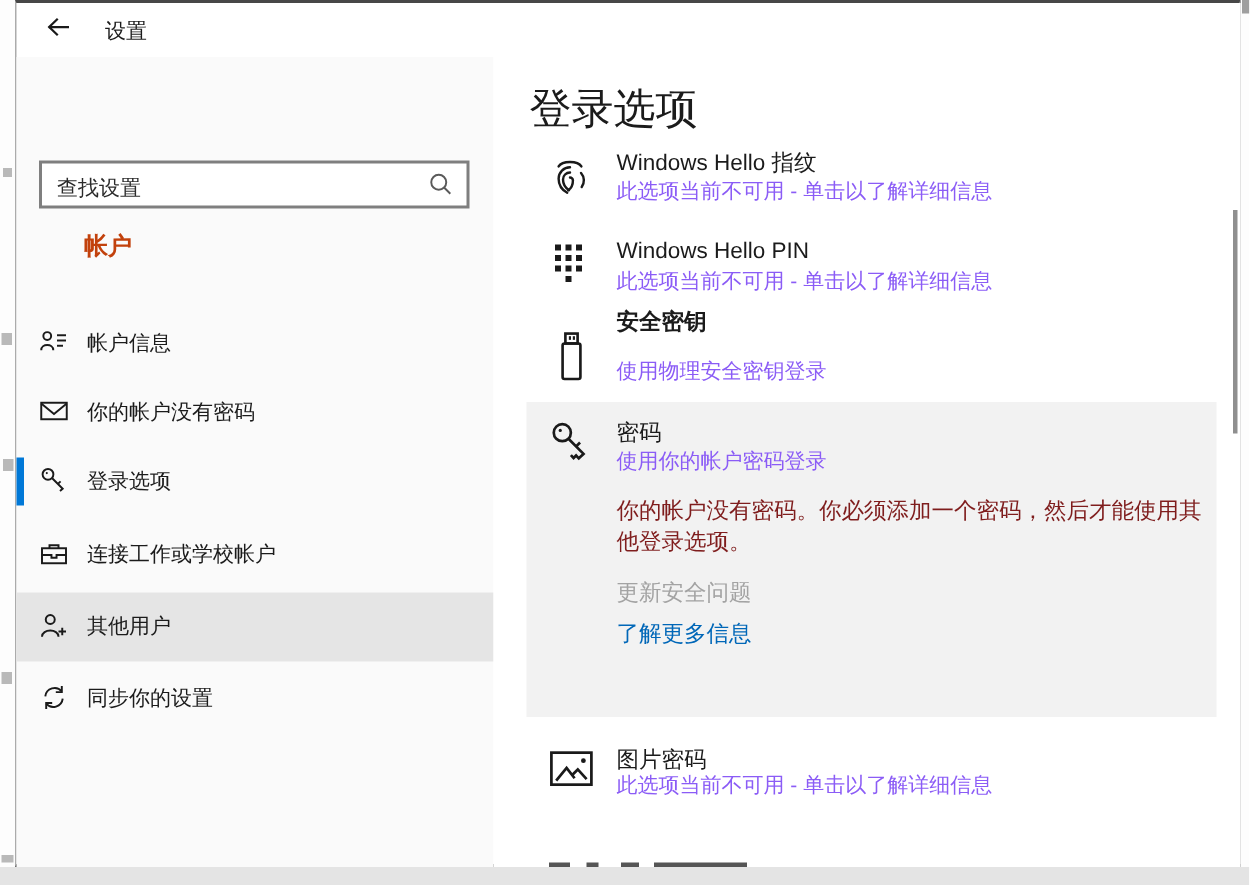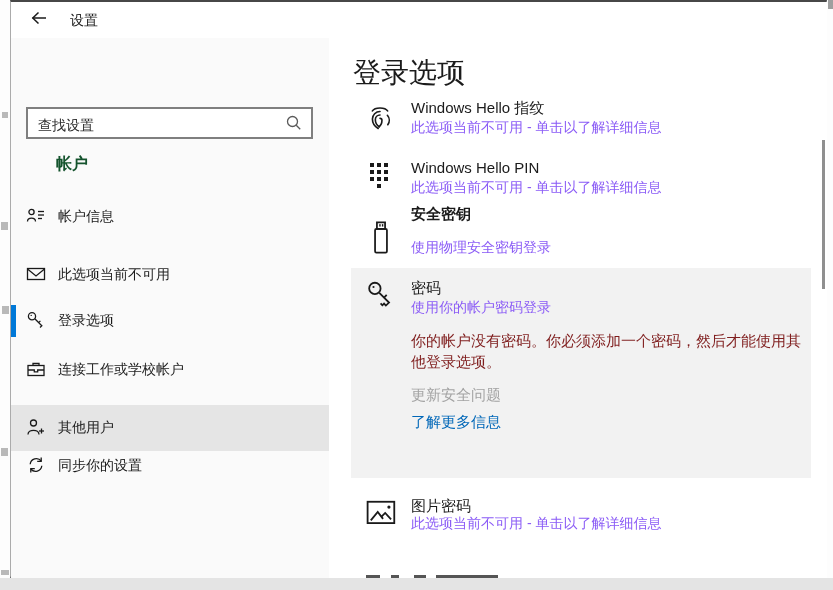--- a/index.html
+++ b/index.html
@@ -27,21 +27,21 @@
 
   
   .sidebar { position:absolute; left:0; top:36px; width:318px; height:540px; background:#fafafa; }
   .home-row { position:absolute; left:0; top:21px; width:318px; height:36px; cursor:pointer; }
   .home-row .nav-icon { position:absolute; left:15px; top:6px; }
   .home-row .nav-label { position:absolute; left:47px; top:9px; font-size:15px; color:#1b1b1b; }
   .search-box { position:absolute; left:15px; top:69px; width:287px; height:32px; background:#ffffff; border:2px solid #7f7f7f; }
   .search-input { position:absolute; left:0; top:0; width:252px; height:32px; border:none; outline:none; padding-left:10px; font-size:14px; color:#2b2b2b; background:transparent; font-family:inherit; }
   .search-input::placeholder { color:#2b2b2b; opacity:1; }
   .search-icon { position:absolute; right:8px; top:5px; }
-  .section-header { position:absolute; left:15px; top:116px; font-size:16px; font-weight:bold; color:#14532d;padding-left:30px; }
+  .section-header { position:absolute; left:15px; top:116px; font-size:16px; font-weight:bold; color:#c2410c;padding-left:30px; }
 
   .nav-item { position:absolute; left:0; width:318px; height:46px; cursor:pointer; }
   .nav-item .nav-icon { position:absolute; left:15px; top:12px; }
   .nav-item .nav-label { position:absolute; left:47px; top:14px; font-size:14px; color:#1b1b1b; }
   .nav-item.hovered { background:#e5e5e5; }
   .accent-bar { position:absolute; left:0; top:7px; width:5px; height:32px; background:#0078d7; }
 
   
   .main { position:absolute; left:318px; top:0; width:498px; height:576px; background:#ffffff; }
   .page-title { position:absolute; left:24px; top:52px; font-size:28px; font-weight:400; color:#1b1b1b; }
@@ -126,21 +126,21 @@
               <g fill="none" stroke="#5a5a5a" stroke-width="1.3">
                 <circle cx="7.5" cy="7.5" r="5"></circle>
                 <line x1="11.2" y1="11.2" x2="15.2" y2="15.2"></line>
               </g>
             </svg>
         </span>
       </div>
 
       <div class="section-header">帐户</div>
 
-      <div class="nav-item" style="top:156px;">
+      <div class="nav-item" style="top:168px;">
         <span class="nav-icon">
           <svg width="20" height="20" viewBox="0 0 20 20">
               <g fill="none" stroke="#1a1a1a" stroke-width="1.3">
                 <circle cx="5.5" cy="6" r="2.6"></circle>
                 <path d="M1.5 15.5 c0-4.6 8-4.6 8 0"></path>
                 <line x1="12" y1="5.5" x2="18" y2="5.5"></line>
                 <line x1="12" y1="9" x2="18" y2="9"></line>
                 <line x1="12" y1="12.5" x2="16" y2="12.5"></line>
               </g>
             </svg>
@@ -150,21 +150,21 @@
 
       <div class="nav-item" style="top:214px;">
         <span class="nav-icon">
           <svg width="20" height="20" viewBox="0 0 20 20">
               <g fill="none" stroke="#1a1a1a" stroke-width="1.3">
                 <rect x="1.5" y="4.5" width="17" height="11"></rect>
                 <path d="M1.5 5 L10 12 L18.5 5"></path>
               </g>
             </svg>
         </span>
-        <span class="nav-label">此选项当前不可用</span>
+        <span class="nav-label">你的帐户没有密码</span>
       </div>
 
       <div class="nav-item" style="top:260px;">
         <div class="accent-bar"></div>
         <span class="nav-icon">
           <svg width="20" height="20" viewBox="0 0 20 20">
               <g fill="none" stroke="#1a1a1a" stroke-width="1.3">
                 <circle cx="6" cy="6.2" r="3.6"></circle>
                 <circle cx="5.2" cy="5.4" r="0.7" fill="#1a1a1a" stroke="none"></circle>
                 <path d="M8.8 8.8 L15.8 15.8 L14 17.4"></path>
@@ -181,21 +181,21 @@
               <g fill="none" stroke="#1a1a1a" stroke-width="1.3">
                 <rect x="2" y="6.5" width="16" height="10"></rect>
                 <path d="M7 6.5 V4.5 H13 V6.5"></path>
                 <path d="M2 11 H8.3 V12.8 H11.7 V11 H18"></path>
               </g>
             </svg>
         </span>
         <span class="nav-label">连接工作或学校帐户</span>
       </div>
 
-      <div class="nav-item hovered" style="top:367px;padding-left:27px;">
+      <div class="nav-item hovered" style="top:357px;padding-left:27px;">
         <span class="nav-icon">
           <svg width="20" height="20" viewBox="0 0 20 20">
               <g fill="none" stroke="#1a1a1a" stroke-width="1.3">
                 <circle cx="7.5" cy="6" r="3"></circle>
                 <path d="M2 17.5 c0-5.5 11-5.5 11 0"></path>
                 <line x1="15.5" y1="11.5" x2="15.5" y2="16.5"></line>
                 <line x1="13" y1="14" x2="18" y2="14"></line>
               </g>
             </svg>
         </span>

